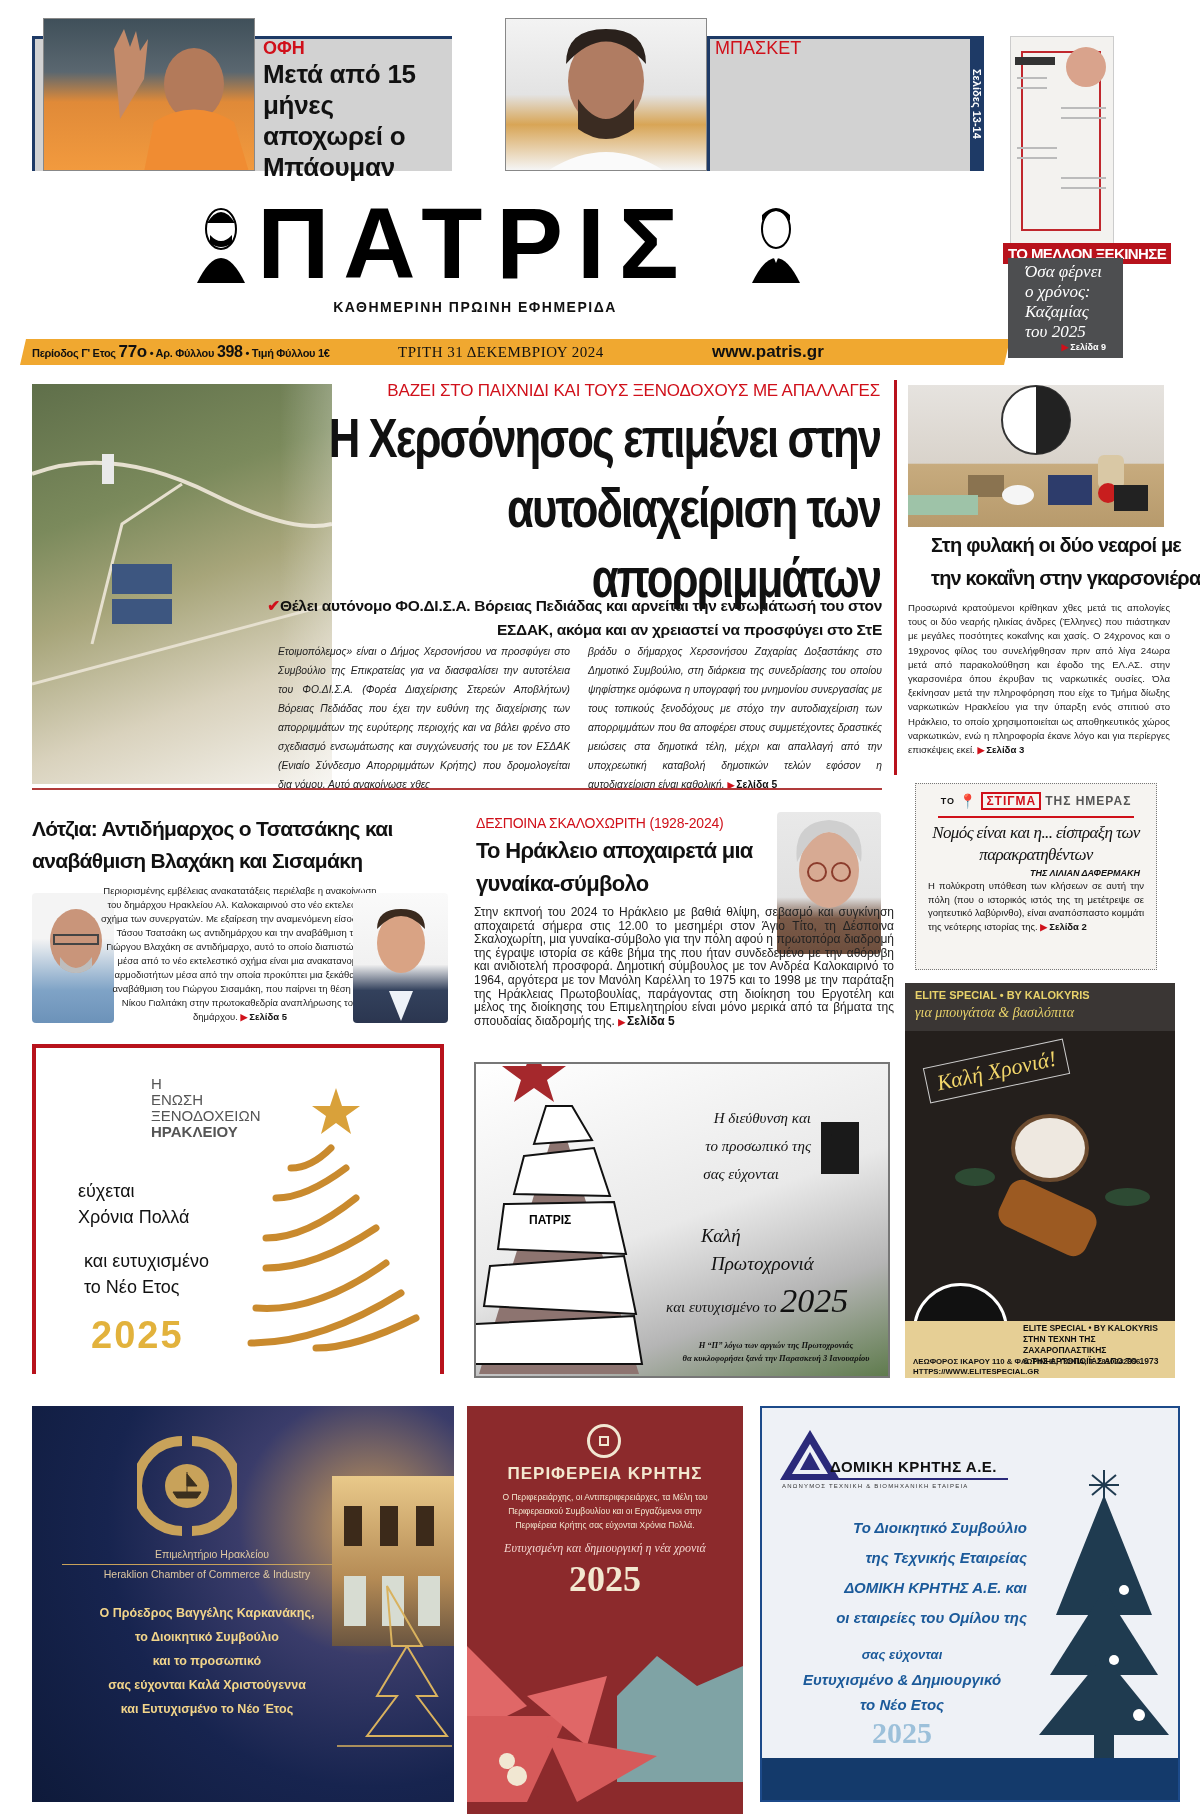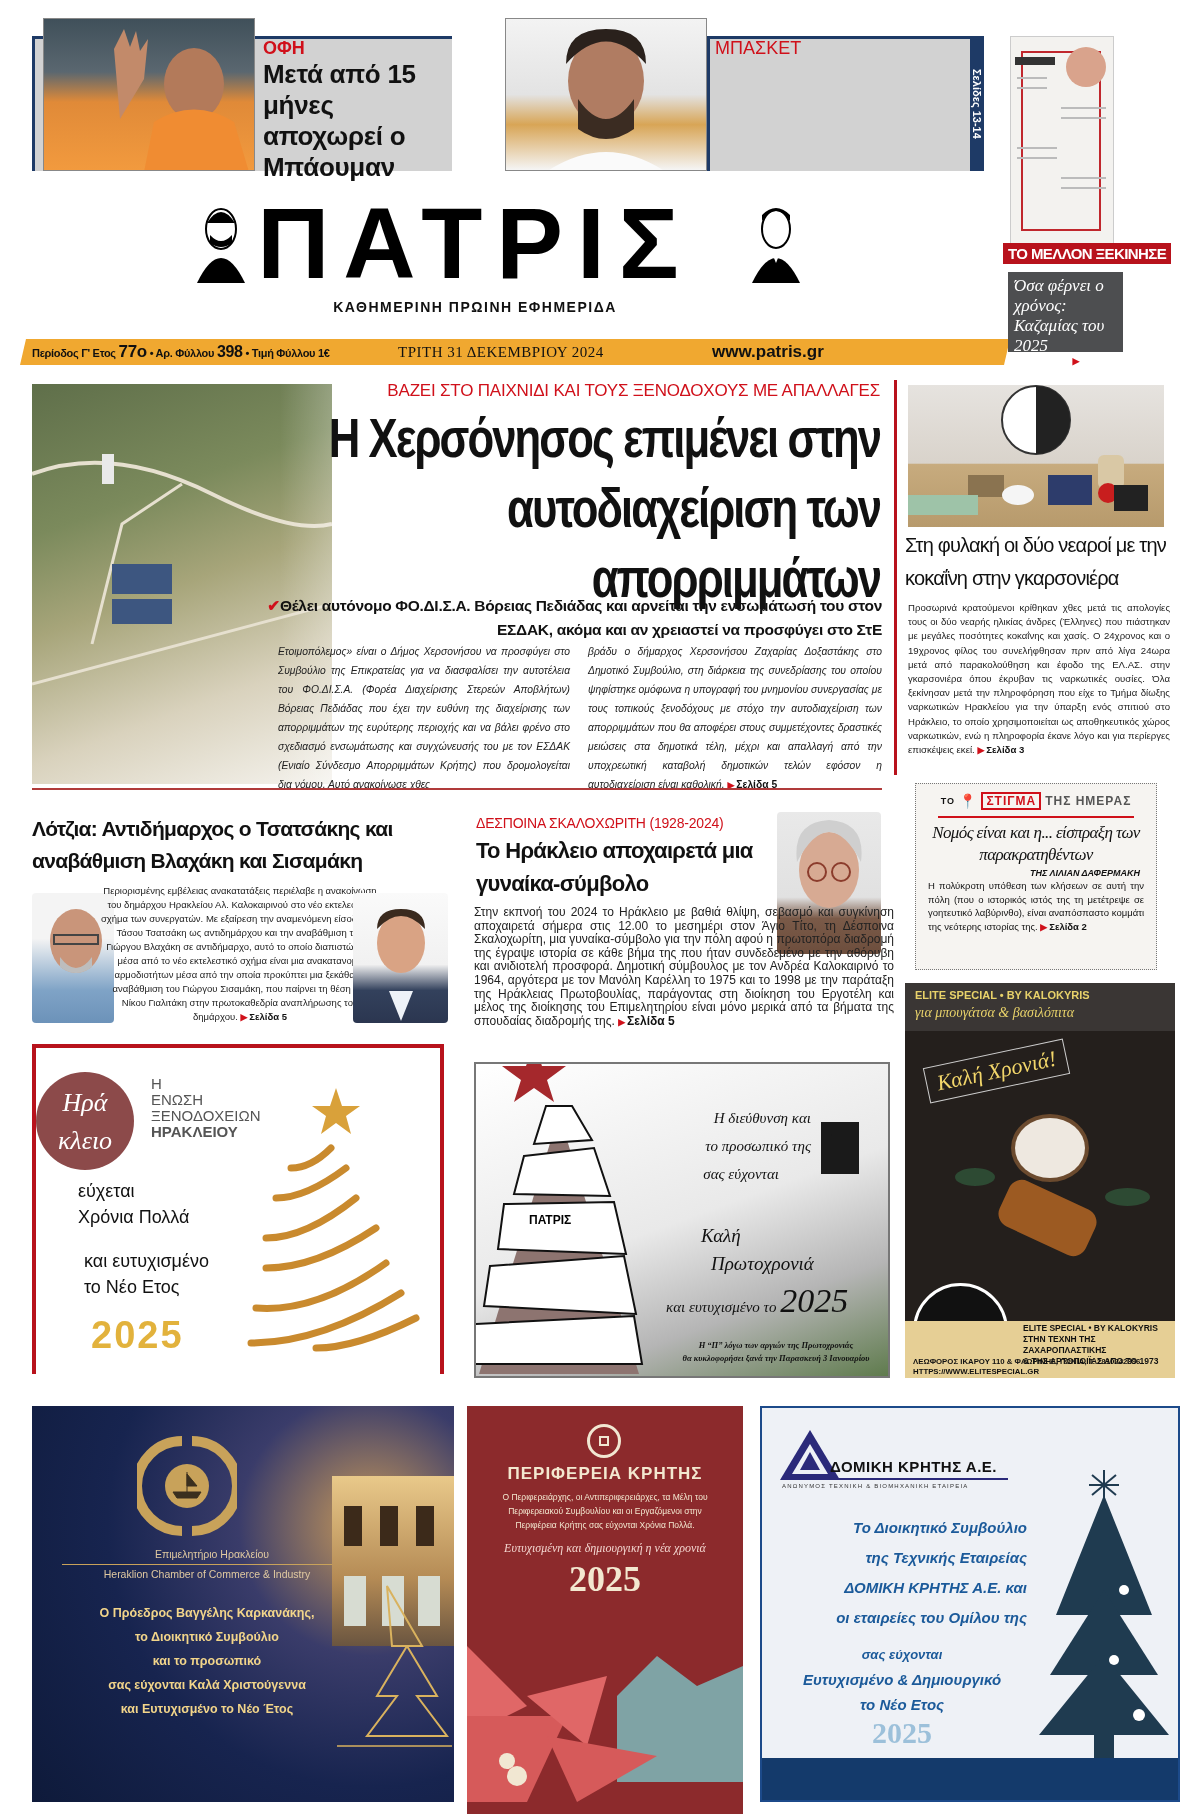--- a/index.html
+++ b/index.html
@@ -16,37 +16,37 @@
   .masthead { position: absolute; left: 195px; top: 195px; width: 560px; text-align: center; }
   .mast-title { font-size: 100px; font-weight: bold; letter-spacing: 14px; line-height: 96px; color: #000; }
   .mast-sub { font-size: 14px; letter-spacing: 1.5px; font-weight: bold; margin-top: 8px; }
   .portrait { position: absolute; width: 52px; height: 80px; }
   
   .orange-bar { position: absolute; left: 20px; top: 339px; width: 990px; height: 26px; background: #f0a830; clip-path: polygon(6px 0, 100% 0, calc(100% - 6px) 100%, 0 100%); }
   
   .mini-page { position: absolute; left: 1010px; top: 36px; width: 104px; height: 210px; background: #f3f2ef; border: 1px solid #ccc; overflow: hidden; }
   .mini-line { position: absolute; height: 2px; background: #bbb; }
   .to-mellon { position: absolute; left: 1003px; top: 243px; background: #b8121c; color: #fff; font-size: 15px; font-weight: bold; padding: 2px 5px; letter-spacing: -0.6px; }
-  .gray-box { position: absolute; left: 1008px; top: 272px; width: 115px; height: 80px; background: #4d4e50; color: #fff; padding: 4px 6px; }
+  .gray-box { position: absolute; left: 1008px; top: 258px; width: 115px; height: 100px; background: #4d4e50; color: #fff; padding: 4px 17px; }
   .gray-box .t { font-family: "Liberation Serif", serif; font-style: italic; font-size: 17px; line-height: 20px; }
   
   .lead-photo { position: absolute; left: 32px; top: 384px; width: 300px; height: 400px; background: linear-gradient(160deg, #5f6f4a 0%, #7b8a5c 30%, #a7a57a 50%, #d9d2bd 75%, #f5f3ee 100%); }
   .photo-fade { position: absolute; left: 280px; top: 384px; width: 200px; height: 400px; background: linear-gradient(90deg, rgba(255,255,255,0) 0%, rgba(255,255,255,0.95) 100%); }
   .main-kicker { position: absolute; left: 340px; top: 381px; width: 540px; text-align: right; color: #d0101a; font-size: 17px; letter-spacing: -0.2px; }
   .main-head { position: absolute; left: 210px; top: 403px; width: 670px; text-align: right; font-family: "Liberation Sans", sans-serif; font-weight: bold; font-size: 56px; line-height: 70px; letter-spacing: -2.5px; transform: scaleX(0.78); transform-origin: right top; width: 860px; left: 20px; }
   .main-deck { position: absolute; left: 265px; top: 594px; width: 617px; text-align: right; font-weight: bold; font-size: 15.5px; line-height: 24px; letter-spacing: -0.3px; }
   .main-deck .check { color: #d0101a; }
   .col-text { position: absolute; font-family: "Liberation Sans", sans-serif; font-style: italic; font-size: 10.3px; line-height: 19px; text-align: justify; color: #222; }
   .red-rule { position: absolute; height: 2px; background: #b03a3a; }
   .v-rule { position: absolute; width: 3px; background: #b8121c; }
   .selida { font-weight: bold; font-style: normal; color: #111; }
   .selida::before { content: "\25B6"; color: #d0101a; font-size: 9px; margin-right: 2px; }
   
   .drug-photo { position: absolute; left: 908px; top: 385px; width: 256px; height: 142px; background: linear-gradient(180deg, #e6e3df 0%, #d9d3cb 55%, #c7ab7e 56%, #b79a6c 100%); overflow: hidden; }
-  .side-head { position: absolute; left: 905px; top: 529px; width: 270px; font-weight: normal; font-size: 20px; line-height: 33px; letter-spacing: -0.8px; }
+  .side-head { position: absolute; left: 931px; top: 529px; width: 270px; font-weight: bold; font-size: 20px; line-height: 33px; letter-spacing: -0.8px; }
   .side-body { position: absolute; left: 908px; top: 601px; width: 262px; font-size: 9.6px; line-height: 14.2px; text-align: justify; color: #222; }
   
   .stigma-box { position: absolute; left: 915px; top: 783px; width: 242px; height: 187px; background: #f6f4f1; border: 1px dotted #777; padding: 8px 12px; }
   .stigma-label { display: flex; align-items: center; justify-content: center; gap: 4px; font-size: 12px; font-weight: bold; letter-spacing: 1px; }
   .stigma-word { color: #d0101a; border: 2px solid #d0101a; padding: 0 3px; }
   .stigma-rule { height: 2px; background: #d0101a; margin: 6px 10px 4px; }
   .stigma-head { text-align: center; font-style: italic; font-size: 17px; line-height: 22px; letter-spacing: -0.6px; font-family: "Liberation Serif", serif; }
   .stigma-by { text-align: right; font-style: italic; font-size: 9px; font-weight: bold; margin: 2px 4px 1px 0; }
   .stigma-body { font-size: 9.5px; line-height: 13.5px; text-align: justify; }
   
@@ -221,21 +221,20 @@
   <svg width="104" height="142" viewBox="0 0 104 142">
       <ellipse cx="52" cy="58" rx="30" ry="38" fill="#d7aa93"></ellipse>
       <path d="M20 50 q32 -60 64 0 q5 -40 -32 -42 q-37 2 -32 42z" fill="#cfcfcf"></path>
       <circle cx="40" cy="60" r="9" fill="none" stroke="#8b3c2c" stroke-width="2"></circle>
       <circle cx="64" cy="60" r="9" fill="none" stroke="#8b3c2c" stroke-width="2"></circle>
     </svg>
 </div>
 <div class="story3-body"><span>Στην εκπνοή του 2024 το Ηράκλειο με βαθιά θλίψη, σεβασμό και συγκίνηση αποχαιρετά σήμερα στις 12.00 το μεσημέρι στον Άγιο Τίτο, τη Δέσποινα Σκαλοχωρίτη, μια γυναίκα-σύμβολο για την πόλη αφού η πρωτοπόρα διαδρομή της έγραψε ιστορία σε κάθε βήμα της που ήταν συνδεδεμένο με την αθόρυβη και ανιδιοτελή προσφορά. Δημοτική σύμβουλος με τον Ανδρέα Καλοκαιρινό το 1964, αργότερα με τον Μανόλη Καρέλλη το 1975 και το 1998 με την παράταξη της Ηράκλειας Πρωτοβουλίας, παράγοντας στη διοίκηση του Εργοτέλη και μέλος της διοίκησης του Επιμελητηρίου είναι μόνο μερικά από τα βήματα της σπουδαίας διαδρομής της.</span> <span class="selida">Σελίδα 5</span></div>
 
 <div class="ad hotel-ad">
-  <div class="abs" style="left:0;top:24px;width:98px;height:98px;border-radius:50%;background:#8c4a4a;color:#fff;font-family:'Liberation Serif',serif;font-style:italic;font-size:26px;text-align:center;line-height:38px;padding-top:12px;">Ηρά κλειο</div>
   <div class="abs" style="left:115px;top:28px;color:#555;font-size:15px;line-height:16px;">
     <div>Η</div>
     <div>ΕΝΩΣΗ</div>
     <div>ΞΕΝΟΔΟΧΕΙΩΝ</div>
     <div style="font-weight:bold;">ΗΡΑΚΛΕΙΟΥ</div>
   </div>
   <div class="abs" style="left:42px;top:130px;font-size:18px;line-height:26px;">
     <div>εύχεται</div>
     <div>Χρόνια Πολλά</div>
   </div>

